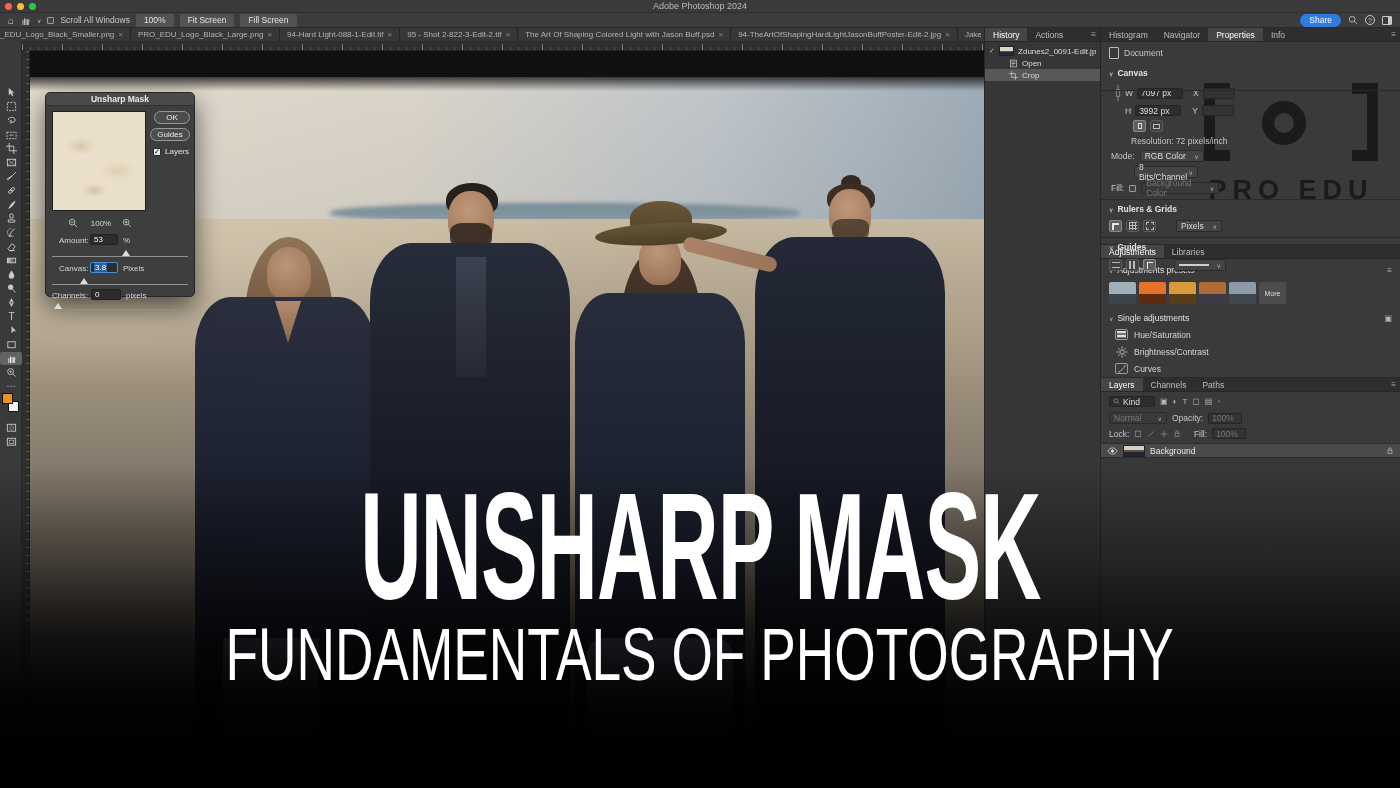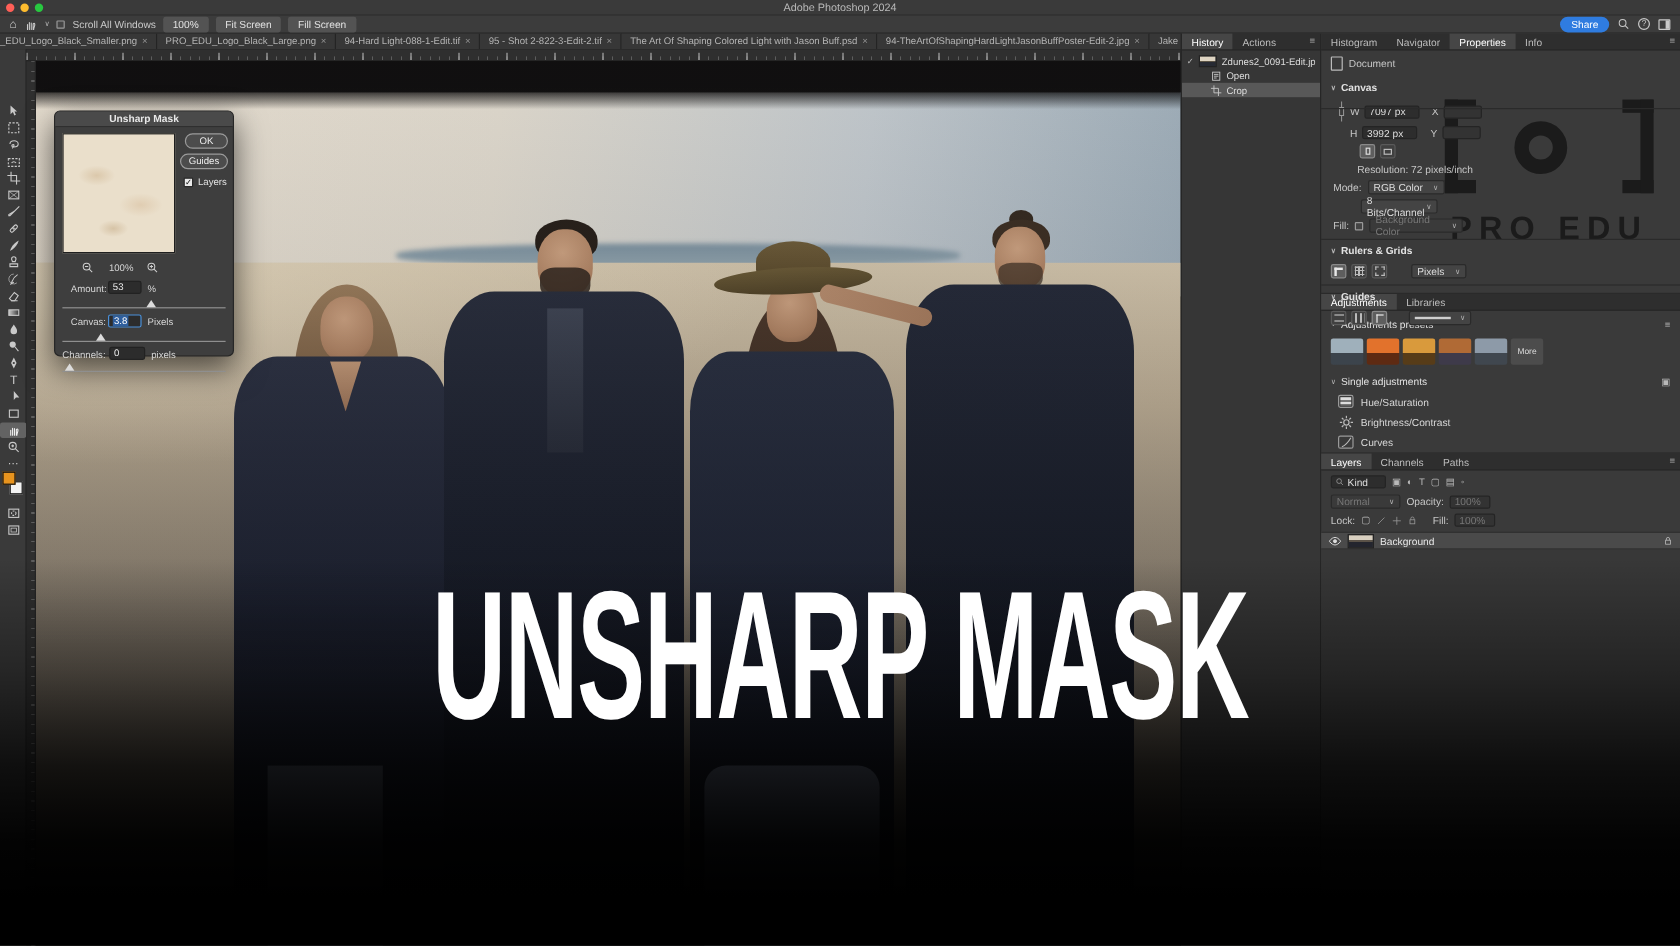--- a/index.html
+++ b/index.html
@@ -638,13 +638,14 @@
     <span class="dlbl" style="left:80px;top:185px">pixels</span>
     <div class="track" style="top:203px">
         <span class="thumb" style="left:2px"></span>
       </div>
   </div>
 </div>
 
 <div id="fade" class="abs"></div>
 <div id="hero" class="abs">
   <div class="herotitle"><span>UNSHARP MASK</span></div>
+  <div class="herosub"><span>FUNDAMENTALS OF PHOTOGRAPHY</span></div>
 </div>
 
 </body></html>

